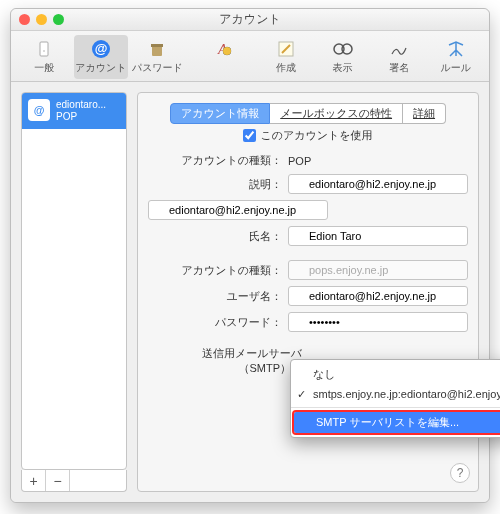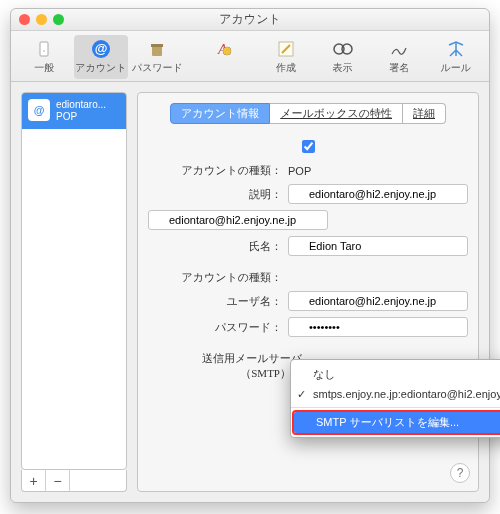--- a/index.html
+++ b/index.html
@@ -82,33 +82,33 @@
   .pm-row { display: flex; border: 1px solid #c5c5c5; border-top: none; height: 22px; background: #fff; border-radius: 0 0 4px 4px;}
   .pm-btn { width: 24px; border-right: 1px solid #d0d0d0; display:flex; align-items:center; justify-content:center; color:#555; font-size:14px; cursor:pointer;}
   .main {
     flex: 1;
     background: #f6f6f6;
     border: 1px solid #c5c5c5;
     border-radius: 4px;
     padding: 10px 10px;
     position: relative;
   }
-  .tabs { display: flex; justify-content: center; gap: 0; margin-bottom: 16px; }
+  .tabs { display: flex; justify-content: center; gap: 0; margin-bottom: 4px; }
   .tab {
     font-size: 11px; padding: 2px 10px;
     border: 1px solid #b8b8b8; background: #fff; color: #333; cursor:pointer;
   }
   .tab:first-child{border-radius:4px 0 0 4px;}
   .tab:last-child{border-radius:0 4px 4px 0;}
   .tab.active{ background:#6aa7f8; color:#fff; border-color:#4e8de8;}
   .tab:not(:first-child){border-left:none;text-decoration:underline;}
   .check-row { display:flex; justify-content:center; align-items:center; gap:4px; margin:4px 0 10px; color:#333;}
   .check-row input{accent-color:#3b82f6;}
   .form-row { display:flex; align-items:center; margin-bottom:6px; }
-  .form-label { width: 140px; text-align:right; color:#333; padding-right:6px; font-size:11px;font-family:Liberation Serif, serif;}
+  .form-label { width: 140px; text-align:right; color:#333; padding-right:6px; font-size:11px;}
   .form-val { flex:1; }
   .form-val input[type=text], .form-val input[type=password] {
     width: 180px; height:20px; border:1px solid #c5c5c5; border-radius:3px;
     padding:0 20px; font-size:11px; background:#fff;
   }
   .form-val input[disabled]{ color:#aaa; background:#fafafa;}
   .static-val { color:#333; }
   .spacer { height: 8px; }
   .menu-popup {
     position: absolute;
@@ -242,20 +242,21 @@
 
     <div class="main">
       <div class="tabs">
         <div class="tab active">アカウント情報</div>
         <div class="tab">メールボックスの特性</div>
         <div class="tab">詳細</div>
       </div>
 
       <div class="check-row">
         <input type="checkbox" checked="" style="">
+        <span>このアカウントを使用</span>
       </div>
 
       <div class="form-row">
         <div class="form-label">アカウントの種類：</div>
         <div class="form-val static-val">POP</div>
       </div>
       <div class="form-row">
         <div class="form-label">説明：</div>
         <div class="form-val"><input type="text" value="ediontaro@hi2.enjoy.ne.jp" style=""></div>
       </div>
@@ -264,20 +265,21 @@
       </div>
       <div class="form-row">
         <div class="form-label">氏名：</div>
         <div class="form-val"><input type="text" value="Edion Taro" style=""></div>
       </div>
 
       <div class="spacer"></div>
 
       <div class="form-row">
         <div class="form-label">アカウントの種類：</div>
+        <div class="form-val"><input type="text" disabled="" value="pops.enjoy.ne.jp" style=""></div>
       </div>
       <div class="form-row">
         <div class="form-label">ユーザ名：</div>
         <div class="form-val"><input type="text" value="ediontaro@hi2.enjoy.ne.jp" style=""></div>
       </div>
       <div class="form-row">
         <div class="form-label">パスワード：</div>
         <div class="form-val"><input type="text" value="••••••••" style=""></div>
       </div>
 

